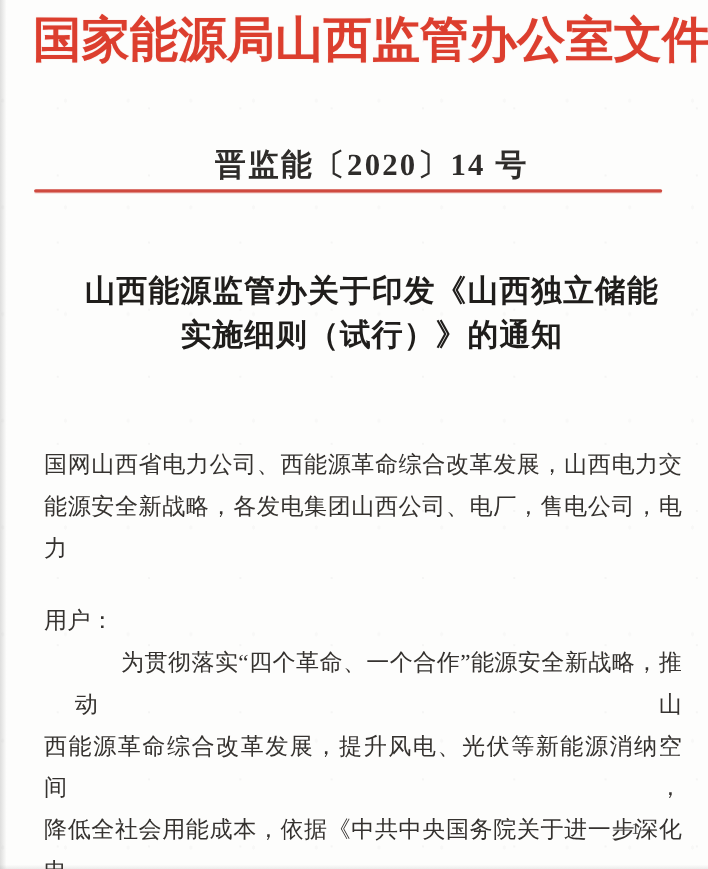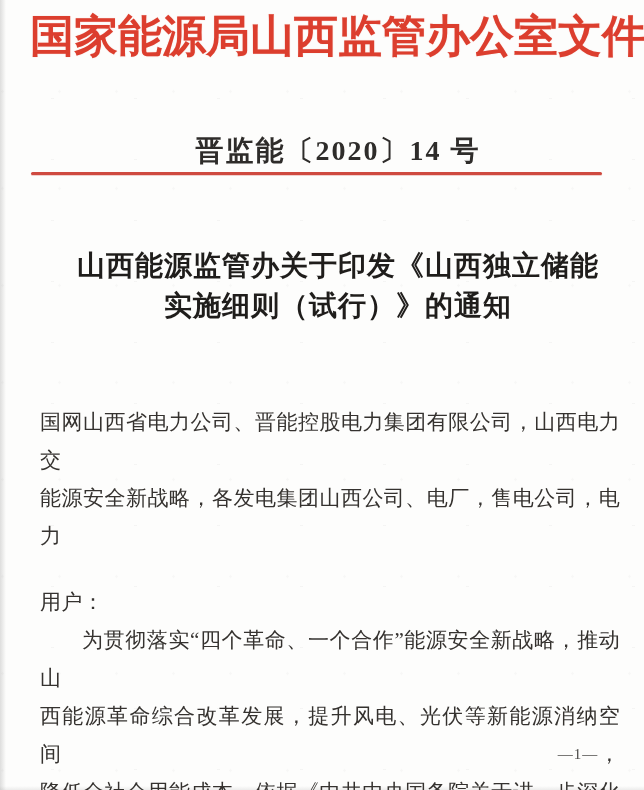--- a/index.html
+++ b/index.html
@@ -97,20 +97,21 @@
     text-align-last: justify;
     letter-spacing: 0.2px;
     white-space: normal;
   }
   .body-line.no-just-last {
     text-align-last: left;
     margin-top: 28px;
   }
   .body-line.indent {
     text-indent: 2em;
+    margin-left: 28px;
   }
   .page-number {
     position: absolute;
     top: 744px;
     left: 528px;
     width: 100px;
     text-align: center;
     font-size: 15px;
     line-height: 20px;
     letter-spacing: 1px;
@@ -130,21 +131,21 @@
   <div class="doc-number">晋监能〔2020〕14 号</div>
 
   <div class="red-rule"></div>
 
   <div class="notice-title">
     <div class="title-line">山西能源监管办关于印发《山西独立储能</div>
     <div class="title-line">实施细则（试行）》的通知</div>
   </div>
 
   <div class="doc-body">
-    <div class="body-line">国网山西省电力公司、晋能控股电力集团有限公司，山西电力交</div>
+    <div class="body-line">国网山西省电力公司、西能源革命综合改革发展，山西电力交</div>
     <div class="body-line">能源安全新战略，各发电集团山西公司、电厂，售电公司，电力</div>
     <div class="body-line no-just-last">用户：</div>
     <div class="body-line indent">为贯彻落实“四个革命、一个合作”能源安全新战略，推动山</div>
     <div class="body-line">西能源革命综合改革发展，提升风电、光伏等新能源消纳空间，</div>
     <div class="body-line">降低全社会用能成本，依据《中共中央国务院关于进一步深化电</div>
 
   </div>
 
   <div class="page-number">—1—</div>
 </div>

